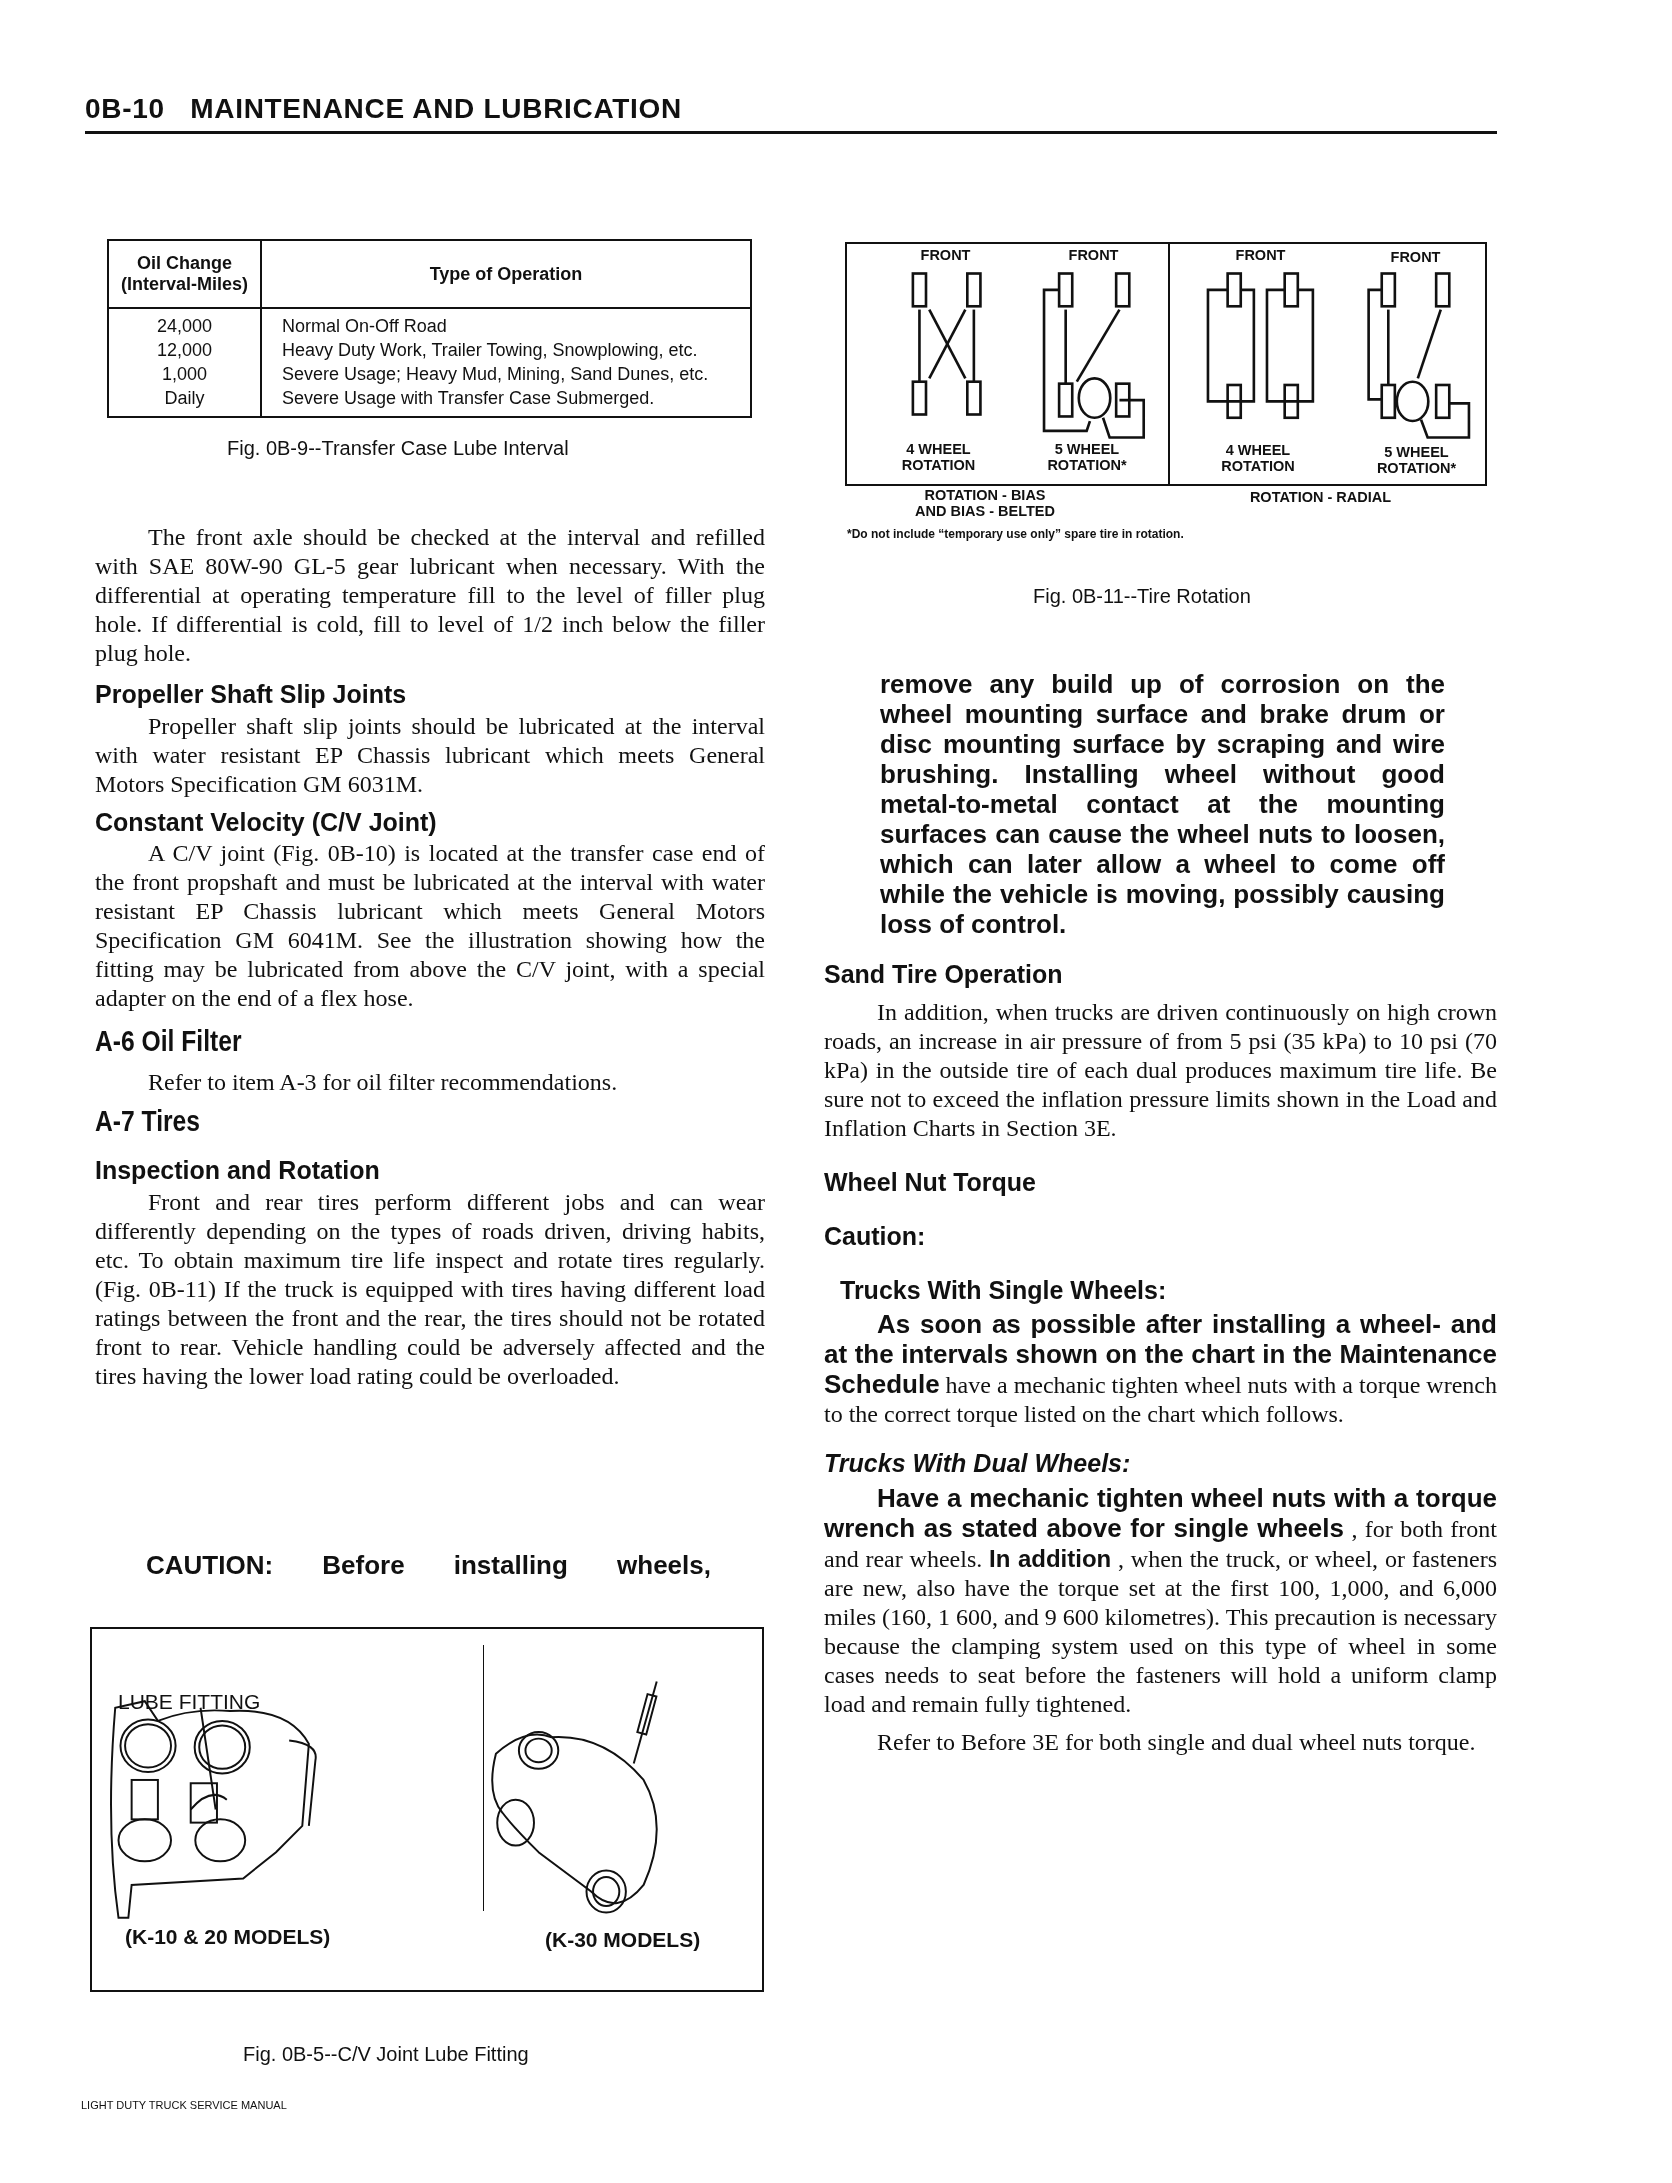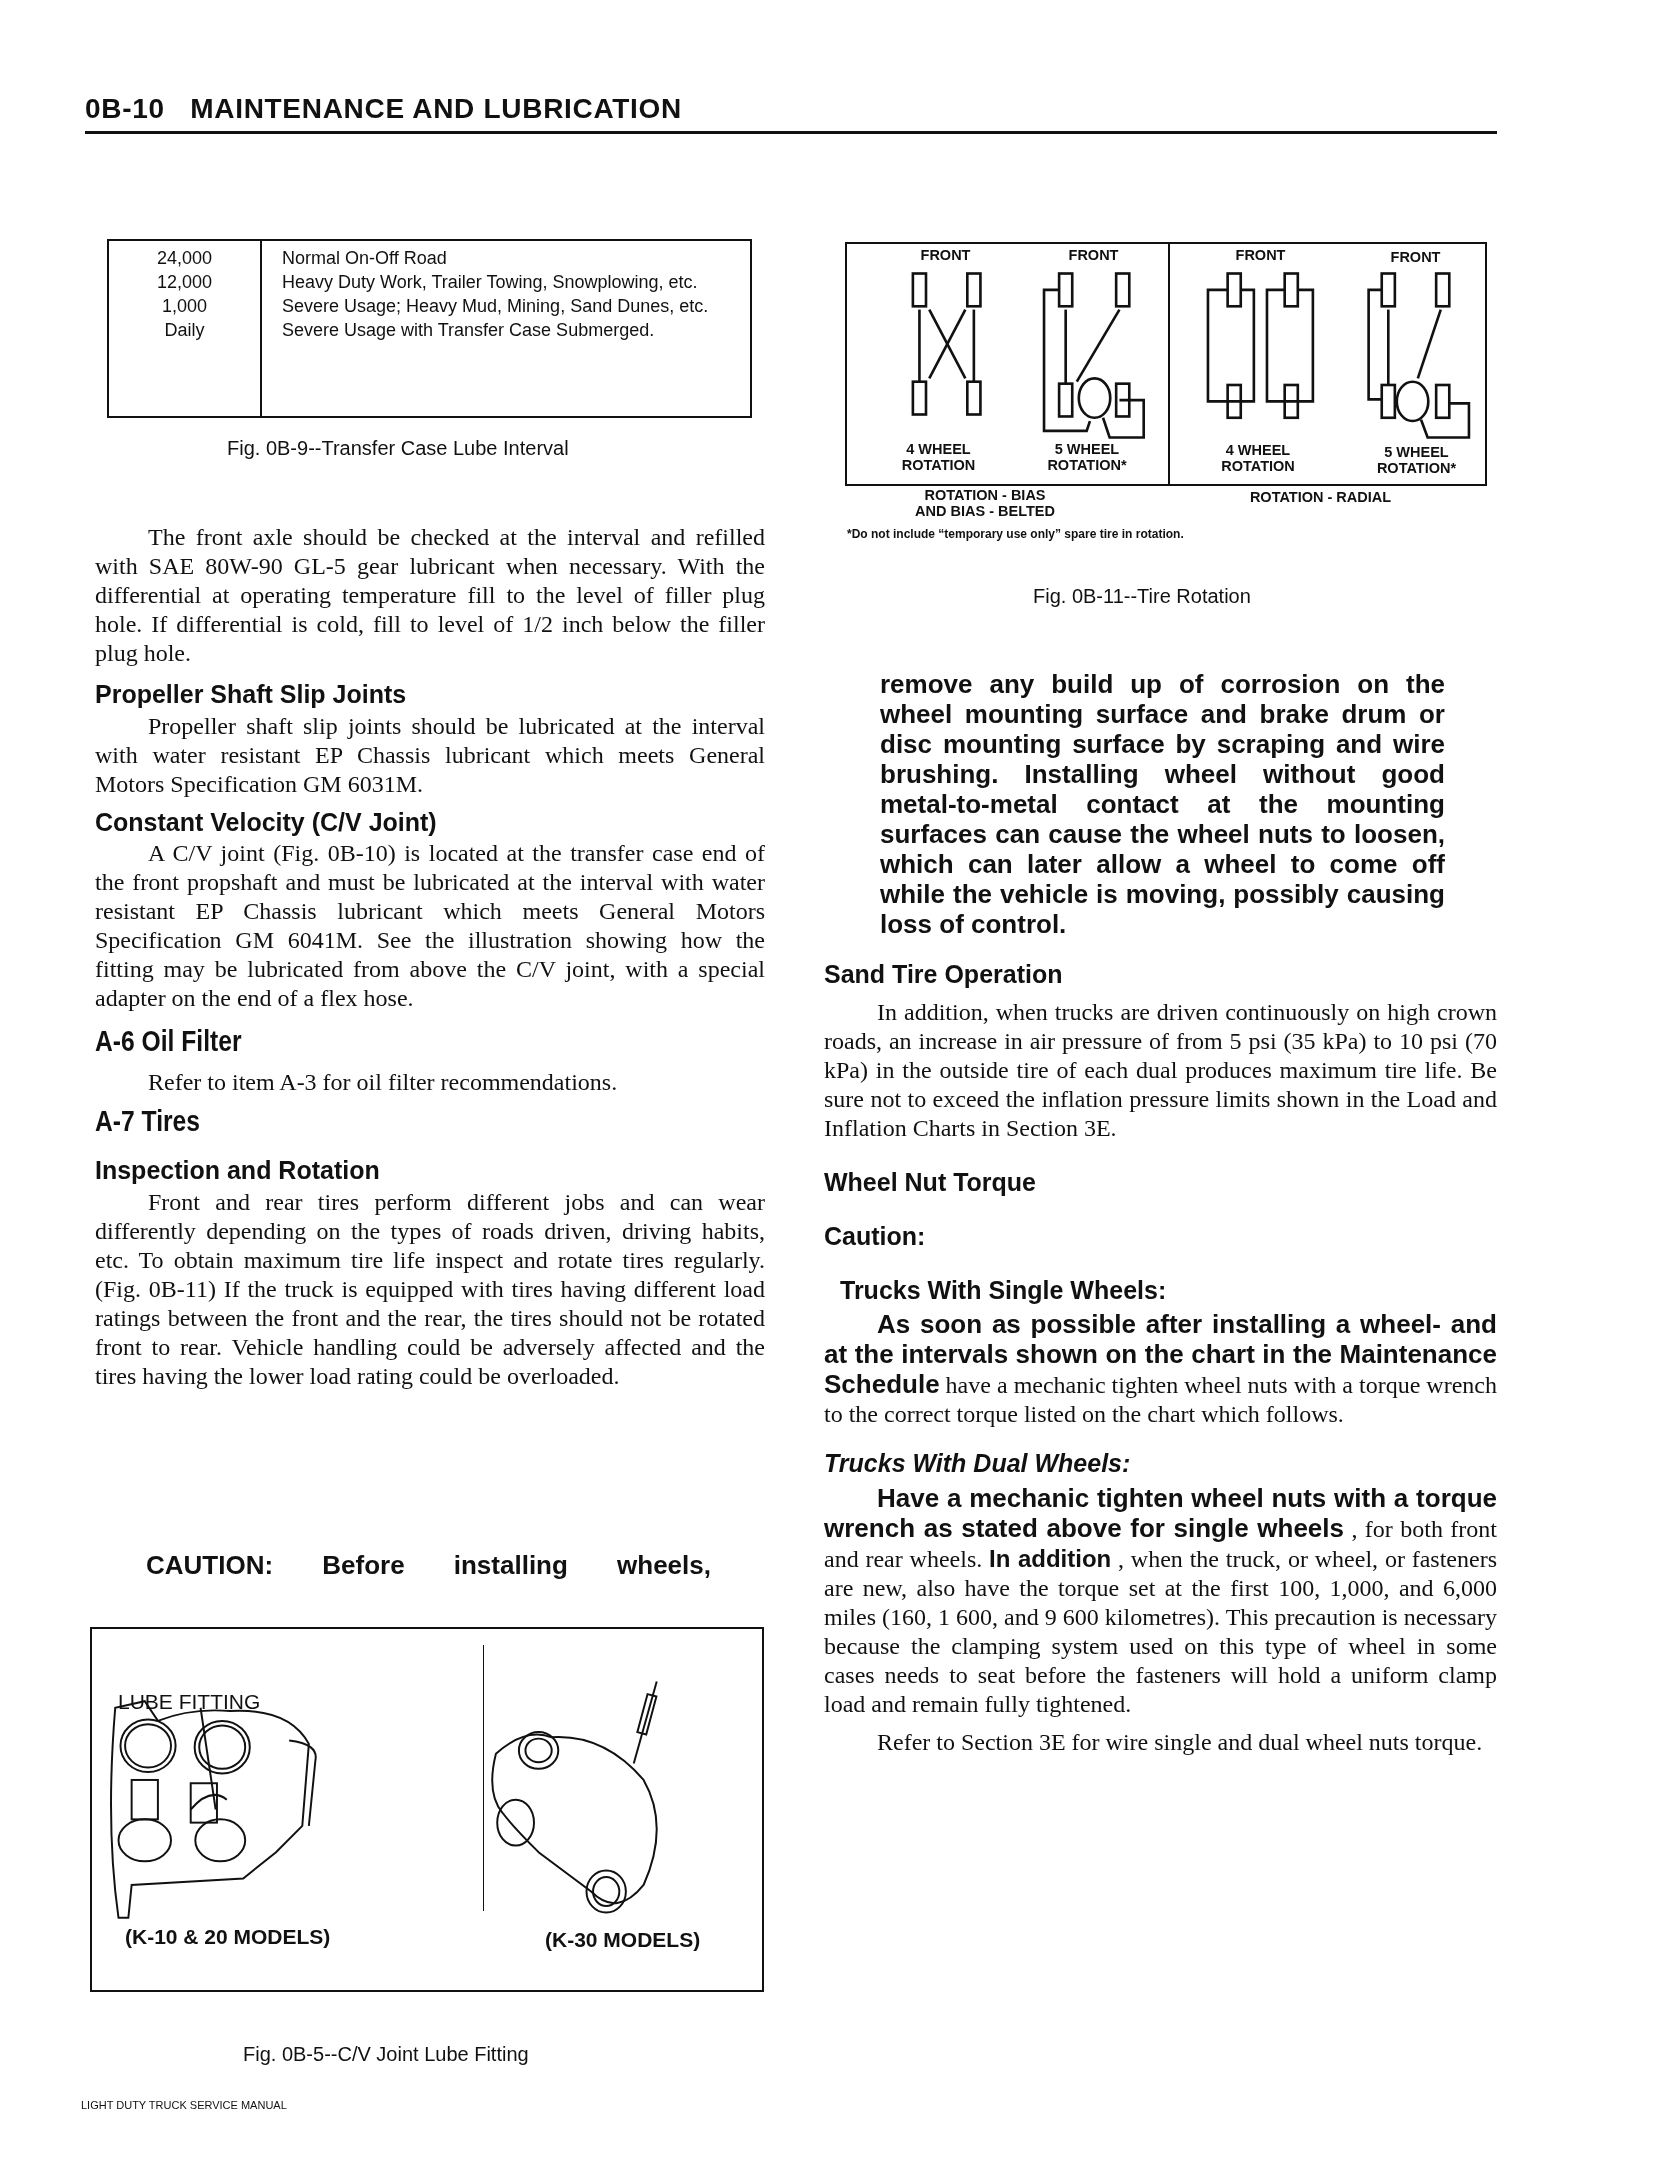--- a/index.html
+++ b/index.html
@@ -33,20 +33,27 @@
   .cv-box { left: 90px; top: 1627px; width: 670px; height: 361px; border: 2px solid #111; }
 </style>
 </head>
 <body>
 
 <div class="abs hdr"><span>0B-10</span>   <span>MAINTENANCE AND LUBRICATION</span></div>
 <div class="abs hdr-rule"></div>
 
 <table class="abs lube-table">
   <tbody>
+      <tr>
+    <th class="c1" style="border-left:none;">
+      <div>Oil Change</div>
+      <div>(Interval-Miles)</div>
+    </th>
+    <th>Type of Operation</th>
+  </tr>
   <tr>
     <td class="c1" style="border-left:none;padding-top:5.3px;">
       <div>24,000</div>
       <div>12,000</div>
       <div>1,000</div>
       <div>Daily</div>
     </td>
     <td class="c2" style="padding-top:5.3px;">
       <div>Normal On-Off Road</div>
       <div>Heavy Duty Work, Trailer Towing, Snowplowing, etc.</div>
@@ -209,17 +216,17 @@
   <div class="h3">Sand Tire Operation</div>
   <p class="body indent" style="margin:9.2px 0 0 0;">In addition, when trucks are driven continuously on high crown roads, an increase in air pressure of from 5 psi (35 kPa) to 10 psi (70 kPa) in the outside tire of each dual produces maximum tire life. Be sure not to exceed the inflation pressure limits shown in the Load and Inflation Charts in Section 3E.</p>
 
   <div class="h3" style="margin-top:25px;">Wheel Nut Torque</div>
   <div class="h3" style="margin-top:25px;">Caution:</div>
   <div class="h3" style="margin-top:25px; margin-left:16px;">Trucks With Single Wheels:</div>
   <p class="body indent" style="margin:5.3px 0 0 0;"><span class="sans" style="font-weight:bold;font-size:26px;">As soon as possible after installing a wheel- and at the intervals shown on the chart in the Maintenance Schedule</span><span> have a mechanic tighten wheel nuts with a torque wrench to the correct torque listed on the chart which follows.</span></p>
 
   <div class="h3" style="margin-top:20px; font-style:italic;">Trucks With Dual Wheels:</div>
   <p class="body indent" style="margin:5.3px 0 0 0;"><span class="sans" style="font-weight:bold;font-size:26px;">Have a mechanic tighten wheel nuts with a torque wrench as stated above for single wheels</span><span> , for both front and rear wheels. </span><span class="sans" style="font-weight:bold;font-size:24px;">In addition</span><span> , when the truck, or wheel, or fasteners are new, also have the torque set at the first 100, 1,000, and 6,000 miles (160, 1 600, and 9 600 kilometres). This precaution is necessary because the clamping system used on this type of wheel in some cases needs to seat before the fasteners will hold a uniform clamp load and remain fully tightened.</span></p>
-  <p class="body indent" style="margin:9.2px 0 0 0;">Refer to Section 3E for wire single and dual wheel nuts torque.</p>
+  <p class="body indent" style="margin:9.2px 0 0 0;">Refer to Before 3E for both single and dual wheel nuts torque.</p>
 </div>
 
 <div class="abs sans" style="left:81px; top:2099px; font-size:11px;">LIGHT DUTY TRUCK SERVICE MANUAL</div>
 
 
 </body></html>

